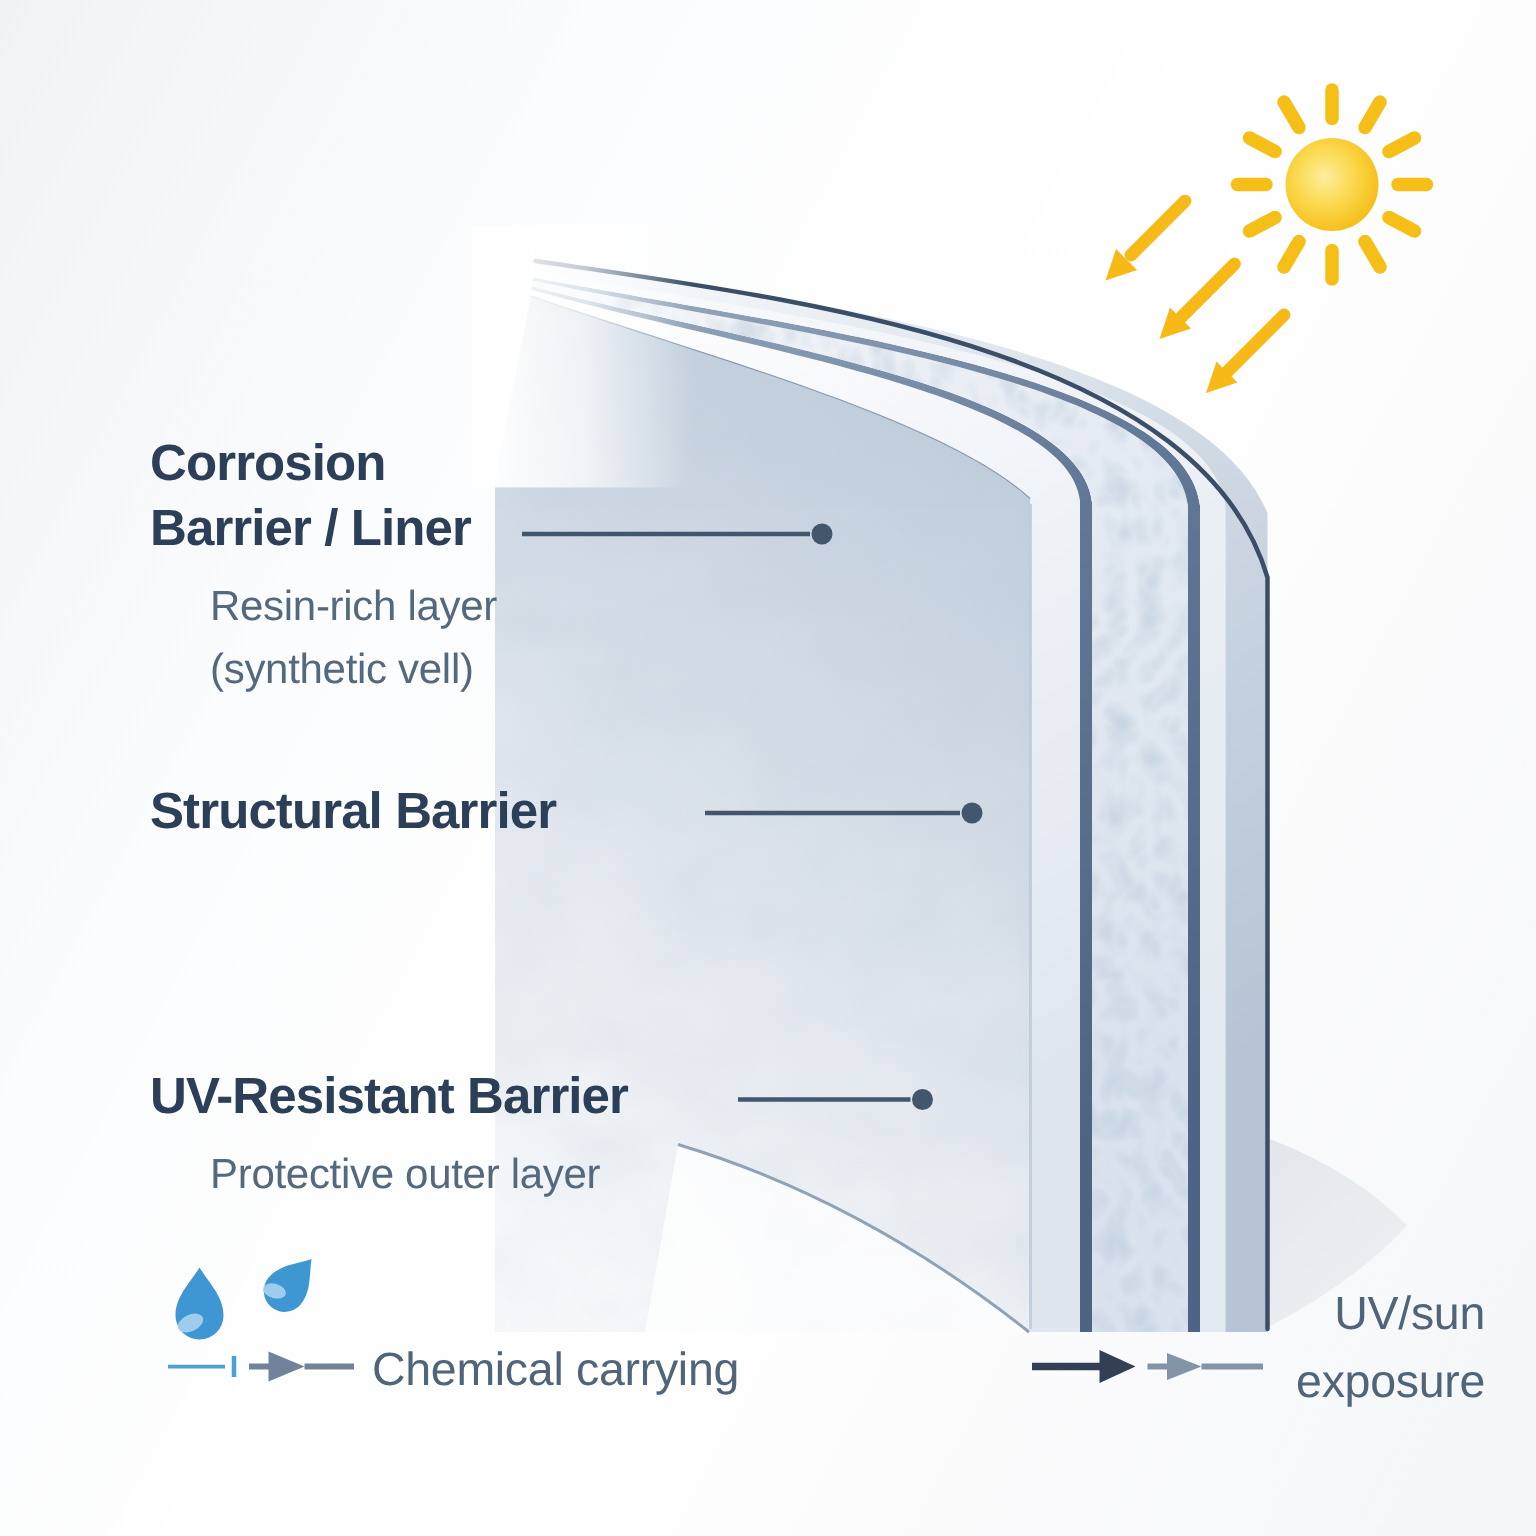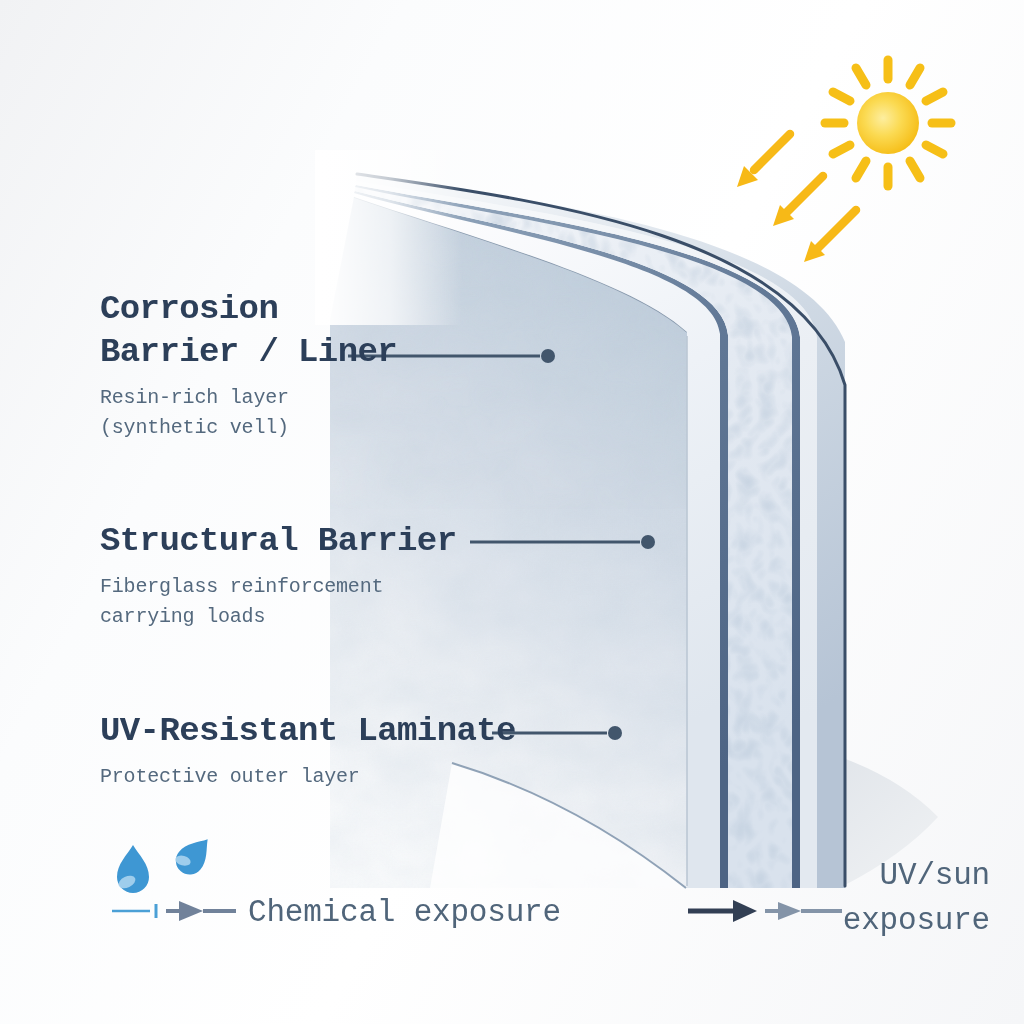--- a/index.html
+++ b/index.html
@@ -1,29 +1,29 @@
 <!DOCTYPE html>
 <html><head>
 <meta charset="utf-8">
 <style>
   html,body{margin:0;padding:0;background:#fff;}
   .stage{
     position:relative;width:1024px;height:1024px;overflow:hidden;
-    font-family:Liberation Mono, monospace;
+    font-family:Liberation Sans, sans-serif;
     background:linear-gradient(118deg,#f1f2f4 0%,#fbfcfd 26%,#ffffff 55%,#f5f6f8 100%);
   }
   .stage svg{position:absolute;left:0;top:0;}
   .callout{position:absolute;z-index:2;}
   .callout .title{
     font-size:34px;font-weight:700;color:#2c3f59;line-height:1.26;
     letter-spacing:-0.6px;white-space:pre-line;
   }
   .callout .desc{
-    font-size:20px;font-weight:400;color:#54697e;line-height:1.5;
-    letter-spacing:-0.2px;white-space:pre-line;margin-top:9px;
+    font-size:28px;font-weight:400;color:#54697e;line-height:1.5;
+    letter-spacing:-0.2px;white-space:pre-line;margin-top:9px;margin-left:40px;
   }
   .exposure{
     position:absolute;z-index:2;font-size:31px;color:#50657a;
     letter-spacing:-0.2px;line-height:1.45;white-space:pre-line;
   }
   .exposure.chem{left:248px;top:891px;}
   .exposure.uv{left:838px;top:854px;width:152px;text-align:right;}
 </style>
 </head>
 <body>
@@ -212,26 +212,24 @@
 
   <div class="callout" style="left:100px;top:288px">
     <div class="title">Corrosion
 Barrier / Liner</div>
     <div class="desc">Resin-rich layer
 (synthetic vell)</div>
   </div>
 
   <div class="callout" style="left:100px;top:520px">
     <div class="title">Structural Barrier</div>
-    <div class="desc">Fiberglass reinforcement
-carrying loads</div>
   </div>
 
   <div class="callout" style="left:100px;top:710px">
-    <div class="title">UV-Resistant Laminate</div>
+    <div class="title">UV-Resistant Barrier</div>
     <div class="desc">Protective outer layer</div>
   </div>
 
-  <div class="exposure chem">Chemical exposure</div>
+  <div class="exposure chem">Chemical carrying</div>
   <div class="exposure uv">UV/sun
 exposure</div>
 
 </div>
 
 </body></html>

